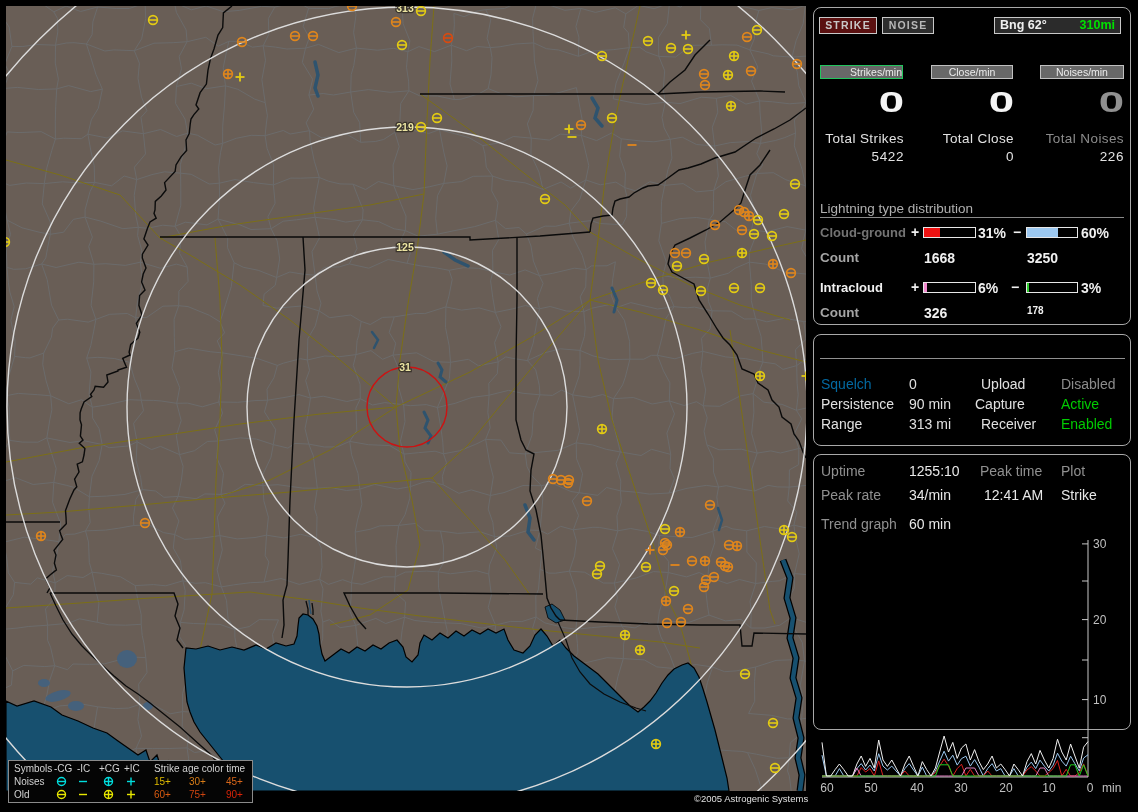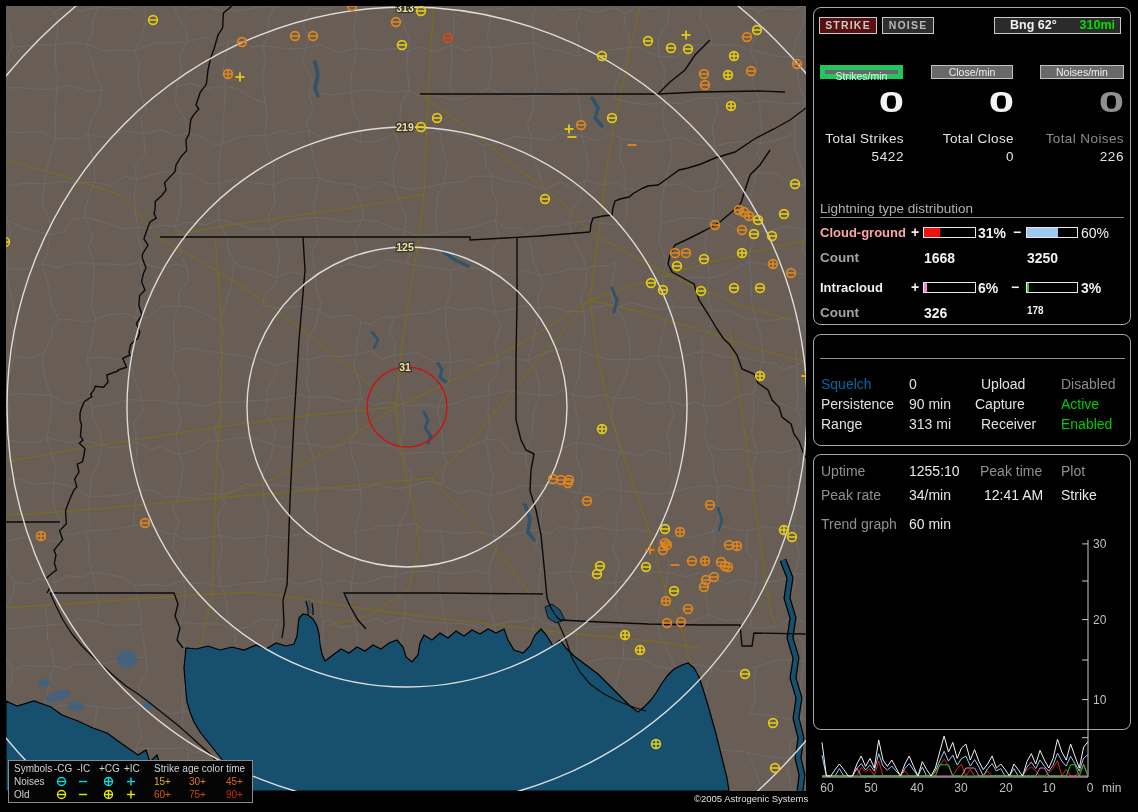--- a/index.html
+++ b/index.html
@@ -1229,51 +1229,51 @@
   <div class="abs" style="left:180px;top:28px;color:#cc4410">75+</div>
   <div class="abs" style="left:217px;top:28px;color:#d82408">90+</div>
 </div>
 
 <div class="abs" style="left:691px;top:793px;font-size:9.5px;color:#e0e0e0;background:#000;padding:0 3px">©2005 Astrogenic Systems</div>
 
 <div class="panel" style="left:813px;top:7px;width:318px;height:318px">
   <div class="abs" style="left:5px;top:9px;width:58px;height:17px;background:#5a1010;border:1px solid #c8c8c8;color:#c8c8c8;font-weight:bold;font-size:10.5px;letter-spacing:1.2px;text-align:center;line-height:15px">STRIKE</div>
   <div class="abs" style="left:68px;top:9px;width:52px;height:17px;background:#2e2e2e;border:1px solid #c8c8c8;color:#b8b8b8;font-weight:bold;font-size:10.5px;letter-spacing:1.2px;text-align:center;line-height:15px">NOISE</div>
   <div class="abs" style="left:180px;top:9px;width:127px;height:17px;background:#2b2b2b;border:1px solid #c8c8c8;font-weight:bold;font-size:12.5px;line-height:15px">
-    <span style="color:#f0f0f0;padding-left:15px">Bng 62°</span><span style="color:#00e000;float:right;padding-right:5px">310mi</span>
+    <span style="color:#f0f0f0;padding-left:5px">Bng 62°</span><span style="color:#00e000;float:right;padding-right:5px">310mi</span>
   </div>
-  <div class="abs" style="left:6px;top:57px;width:83px;height:14px;background:#686868;border:5px solid #22c55e;color:#ececec;font-size:10.5px;text-align:center;line-height:12px">Strikes/min</div>
+  <div class="abs" style="left:6px;top:57px;width:83px;height:14px;background:#686868;border:1px solid #22c55e;color:#ececec;font-size:10.5px;text-align:right;line-height:12px">Strikes/min</div>
   <div class="abs" style="left:117px;top:57px;width:82px;height:14px;background:#686868;border:1px solid #c0c0c0;color:#ececec;font-size:10.5px;text-align:center;line-height:12px">Close/min</div>
   <div class="abs" style="left:226px;top:57px;width:84px;height:14px;background:#686868;border:1px solid #c0c0c0;color:#ececec;font-size:10.5px;text-align:center;line-height:12px">Noises/min</div>
 
   <div class="rlbl" style="left:0;top:77px;width:90px;font-size:30px;font-weight:bold;color:#f4f4f4;transform:scaleX(1.52);transform-origin:100% 50%">0</div>
   <div class="rlbl" style="left:110px;top:77px;width:90px;font-size:30px;font-weight:bold;color:#f4f4f4;transform:scaleX(1.52);transform-origin:100% 50%">0</div>
   <div class="rlbl" style="left:220px;top:77px;width:90px;font-size:30px;font-weight:bold;color:#909090;transform:scaleX(1.52);transform-origin:100% 50%">0</div>
 
   <div class="rlbl" style="left:0;top:123px;width:90px;font-size:13.5px;letter-spacing:0.4px;color:#e2e2e2">Total Strikes</div>
   <div class="rlbl" style="left:110px;top:123px;width:90px;font-size:13.5px;letter-spacing:0.4px;color:#e2e2e2">Total Close</div>
   <div class="rlbl" style="left:220px;top:123px;width:90px;font-size:13.5px;letter-spacing:0.4px;color:#8c8c8c">Total Noises</div>
   <div class="rlbl" style="left:0;top:141px;width:90px;font-size:13.5px;letter-spacing:0.6px;color:#e2e2e2">5422</div>
   <div class="rlbl" style="left:110px;top:141px;width:90px;font-size:13.5px;letter-spacing:0.6px;color:#e2e2e2">0</div>
   <div class="rlbl" style="left:220px;top:141px;width:90px;font-size:13.5px;letter-spacing:0.6px;color:#e2e2e2">226</div>
 
   <div class="abs" style="left:6px;top:193px;font-size:13.5px;color:#b0b0b0">Lightning type distribution</div>
   <div class="abs" style="left:6px;top:209px;width:304px;height:1px;background:#8a8a8a"></div>
 
-  <div class="abs" style="left:6px;top:217px;font-size:13px;font-weight:bold;color:#fca5a5">Cloud-ground</div>
+  <div class="abs" style="left:6px;top:217px;font-size:13px;font-weight:bold;color:#737373">Cloud-ground</div>
   <div class="abs" style="left:97px;top:216px;font-size:14px;font-weight:bold;color:#f0f0f0">+</div>
   <div class="abs" style="left:109px;top:219px;width:53px;height:11px;border:1px solid #e8e8e8;background:#000">
       <div style="width:16px;height:100%;background:#ee1111"></div>
     </div>
   <div class="abs" style="left:164px;top:217px;font-size:14px;font-weight:bold;color:#f0f0f0">31%</div>
   <div class="abs" style="left:199px;top:216px;font-size:14px;font-weight:bold;color:#f0f0f0">−</div>
   <div class="abs" style="left:212px;top:219px;width:52px;height:11px;border:1px solid #e8e8e8;background:#000">
       <div style="width:31px;height:100%;background:#9cc8f0"></div>
     </div>
-  <div class="abs" style="left:267px;top:217px;font-size:14px;font-weight:normal;color:#f0f0f0">60%</div>
+  <div class="abs" style="left:267px;top:217px;font-size:14px;font-weight:bold;color:#f0f0f0">60%</div>
 
   <div class="abs" style="left:6px;top:242px;font-size:13.5px;font-weight:bold;color:#a4a4a4">Count</div>
   <div class="abs" style="left:110px;top:242px;font-size:14px;font-weight:bold;color:#f0f0f0">1668</div>
   <div class="abs" style="left:213px;top:242px;font-size:14px;font-weight:bold;color:#f0f0f0">3250</div>
 
   <div class="abs" style="left:6px;top:272px;font-size:13px;font-weight:bold;color:#f0f0f0">Intracloud</div>
   <div class="abs" style="left:97px;top:271px;font-size:14px;font-weight:bold;color:#f0f0f0">+</div>
   <div class="abs" style="left:109px;top:274px;width:53px;height:11px;border:1px solid #e8e8e8;background:#000">
       <div style="width:3px;height:100%;background:#f088cc"></div>
     </div>

